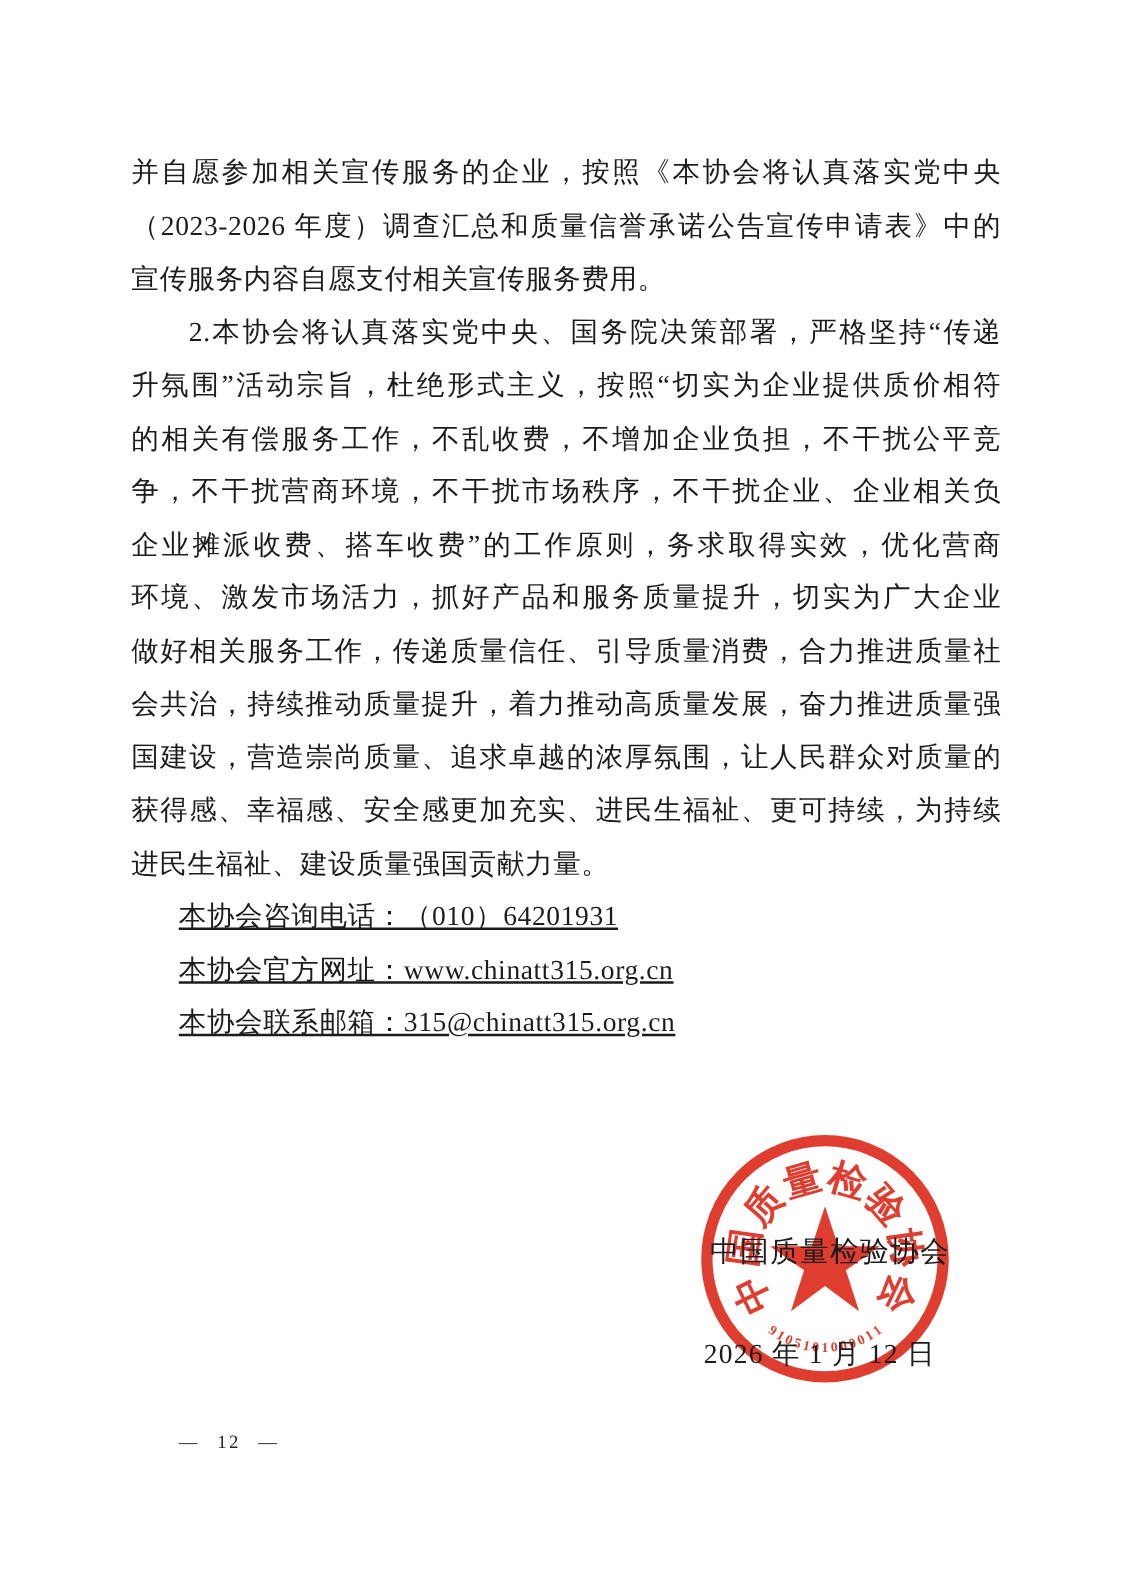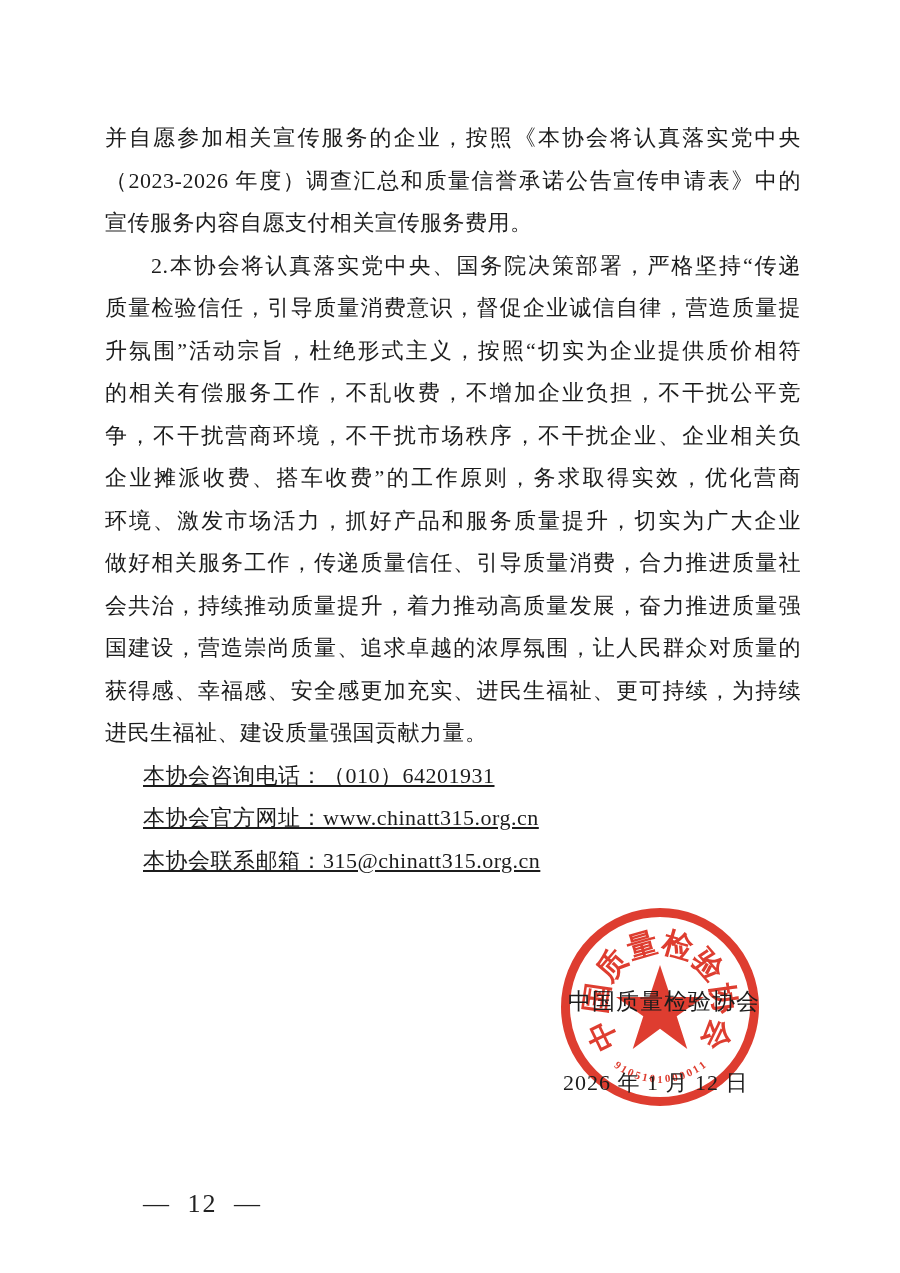--- a/index.html
+++ b/index.html
@@ -91,38 +91,36 @@
     color: var(--seal-color);
     transform: translate(-50%, -50%) rotate(var(--a)) translateY(72px);
     transform-origin: center;
     line-height: 1;
   }
 
   
   .footer-page {
     position: absolute;
     left: 143px; top: 1146px;
-    font-size: 26px;
+    font-size: 15px;
     letter-spacing: 2px;
     word-spacing: 8px;
     color: #222;
-    margin-top: 43px;
   }
 </style>
 </head>
 <body>
 
 <div class="page">
 
   <div class="body-text">
     <div class="doc-line justify">并自愿参加相关宣传服务的企业，按照《本协会将认真落实党中央</div>
     <div class="doc-line justify">（2023-2026 年度）调查汇总和质量信誉承诺公告宣传申请表》中的</div>
     <div class="doc-line">宣传服务内容自愿支付相关宣传服务费用。</div>
     <div class="doc-line justify indent2">2.本协会将认真落实党中央、国务院决策部署，严格坚持“传递</div>
-    <div class="doc-line justify">质量检验信任，引导质量消费意识，督促企业诚信自律，营造质量提</div>
     <div class="doc-line justify">升氛围”活动宗旨，杜绝形式主义，按照“切实为企业提供质价相符</div>
     <div class="doc-line justify">的相关有偿服务工作，不乱收费，不增加企业负担，不干扰公平竞</div>
     <div class="doc-line justify">争，不干扰营商环境，不干扰市场秩序，不干扰企业、企业相关负</div>
     <div class="doc-line justify">企业摊派收费、搭车收费”的工作原则，务求取得实效，优化营商</div>
     <div class="doc-line justify">环境、激发市场活力，抓好产品和服务质量提升，切实为广大企业</div>
     <div class="doc-line justify">做好相关服务工作，传递质量信任、引导质量消费，合力推进质量社</div>
     <div class="doc-line justify">会共治，持续推动质量提升，着力推动高质量发展，奋力推进质量强</div>
     <div class="doc-line justify">国建设，营造崇尚质量、追求卓越的浓厚氛围，让人民群众对质量的</div>
     <div class="doc-line justify">获得感、幸福感、安全感更加充实、进民生福祉、更可持续，为持续增</div>
     <div class="doc-line">进民生福祉、建设质量强国贡献力量。</div>

